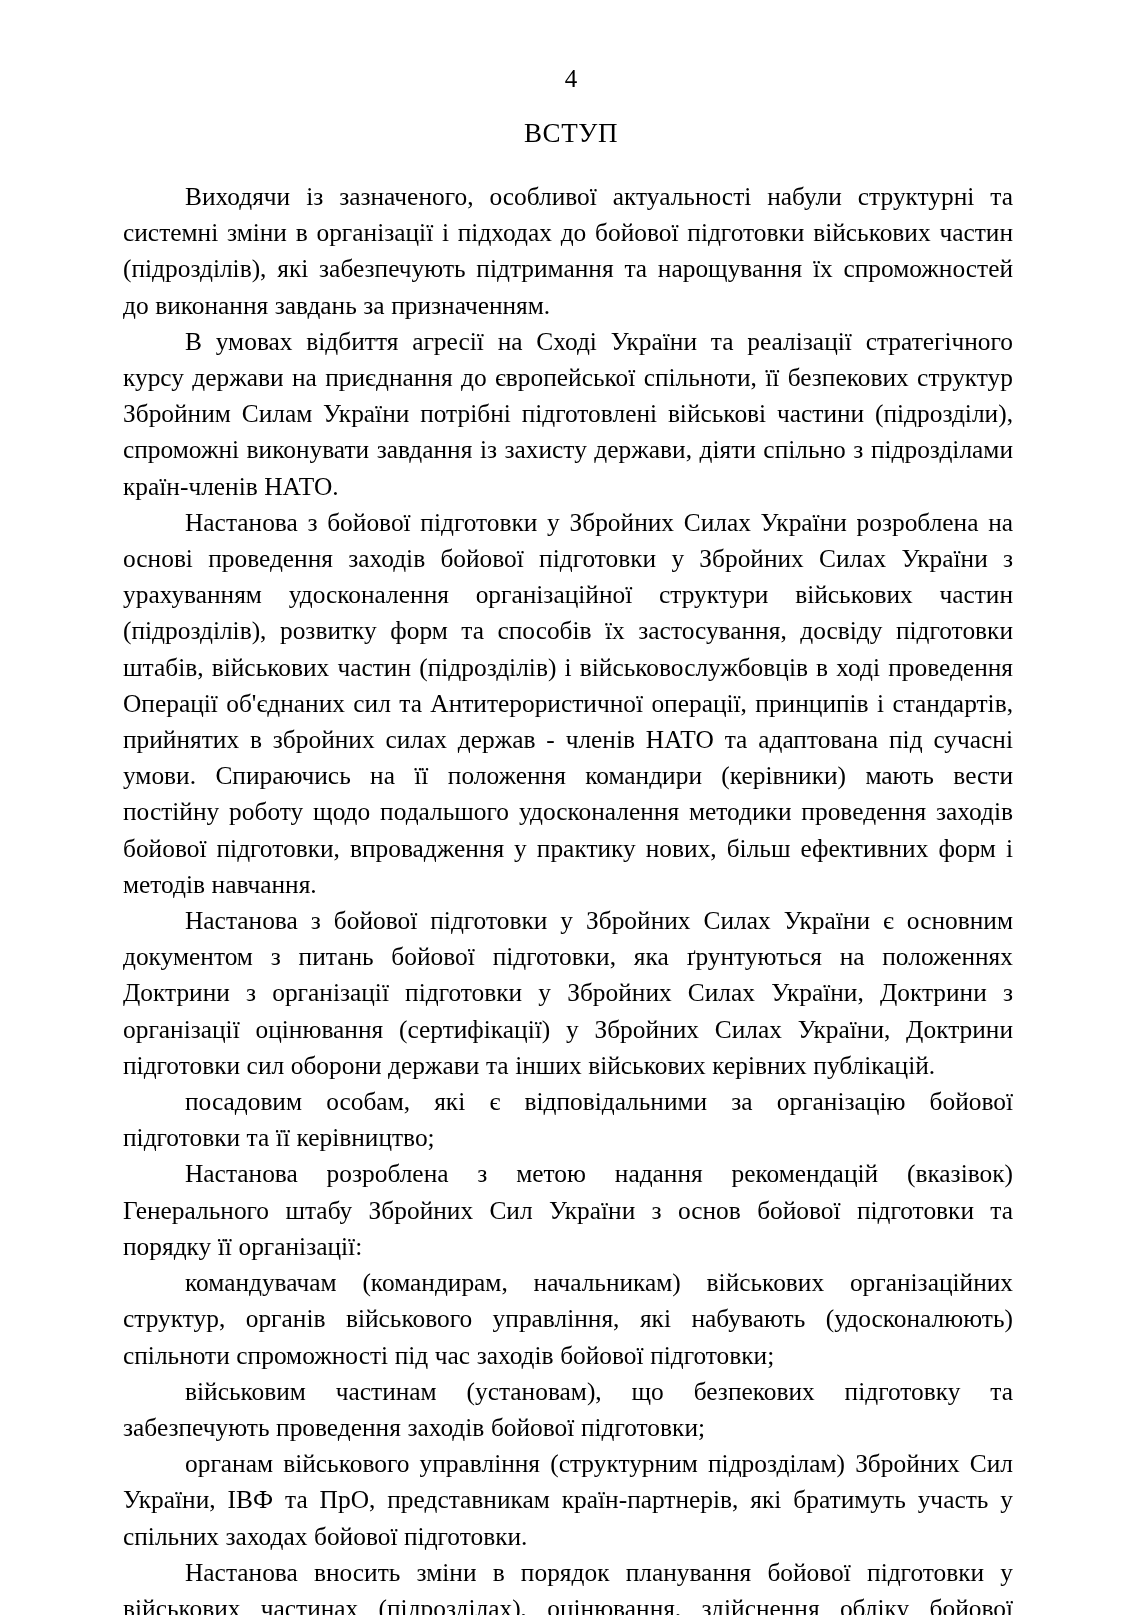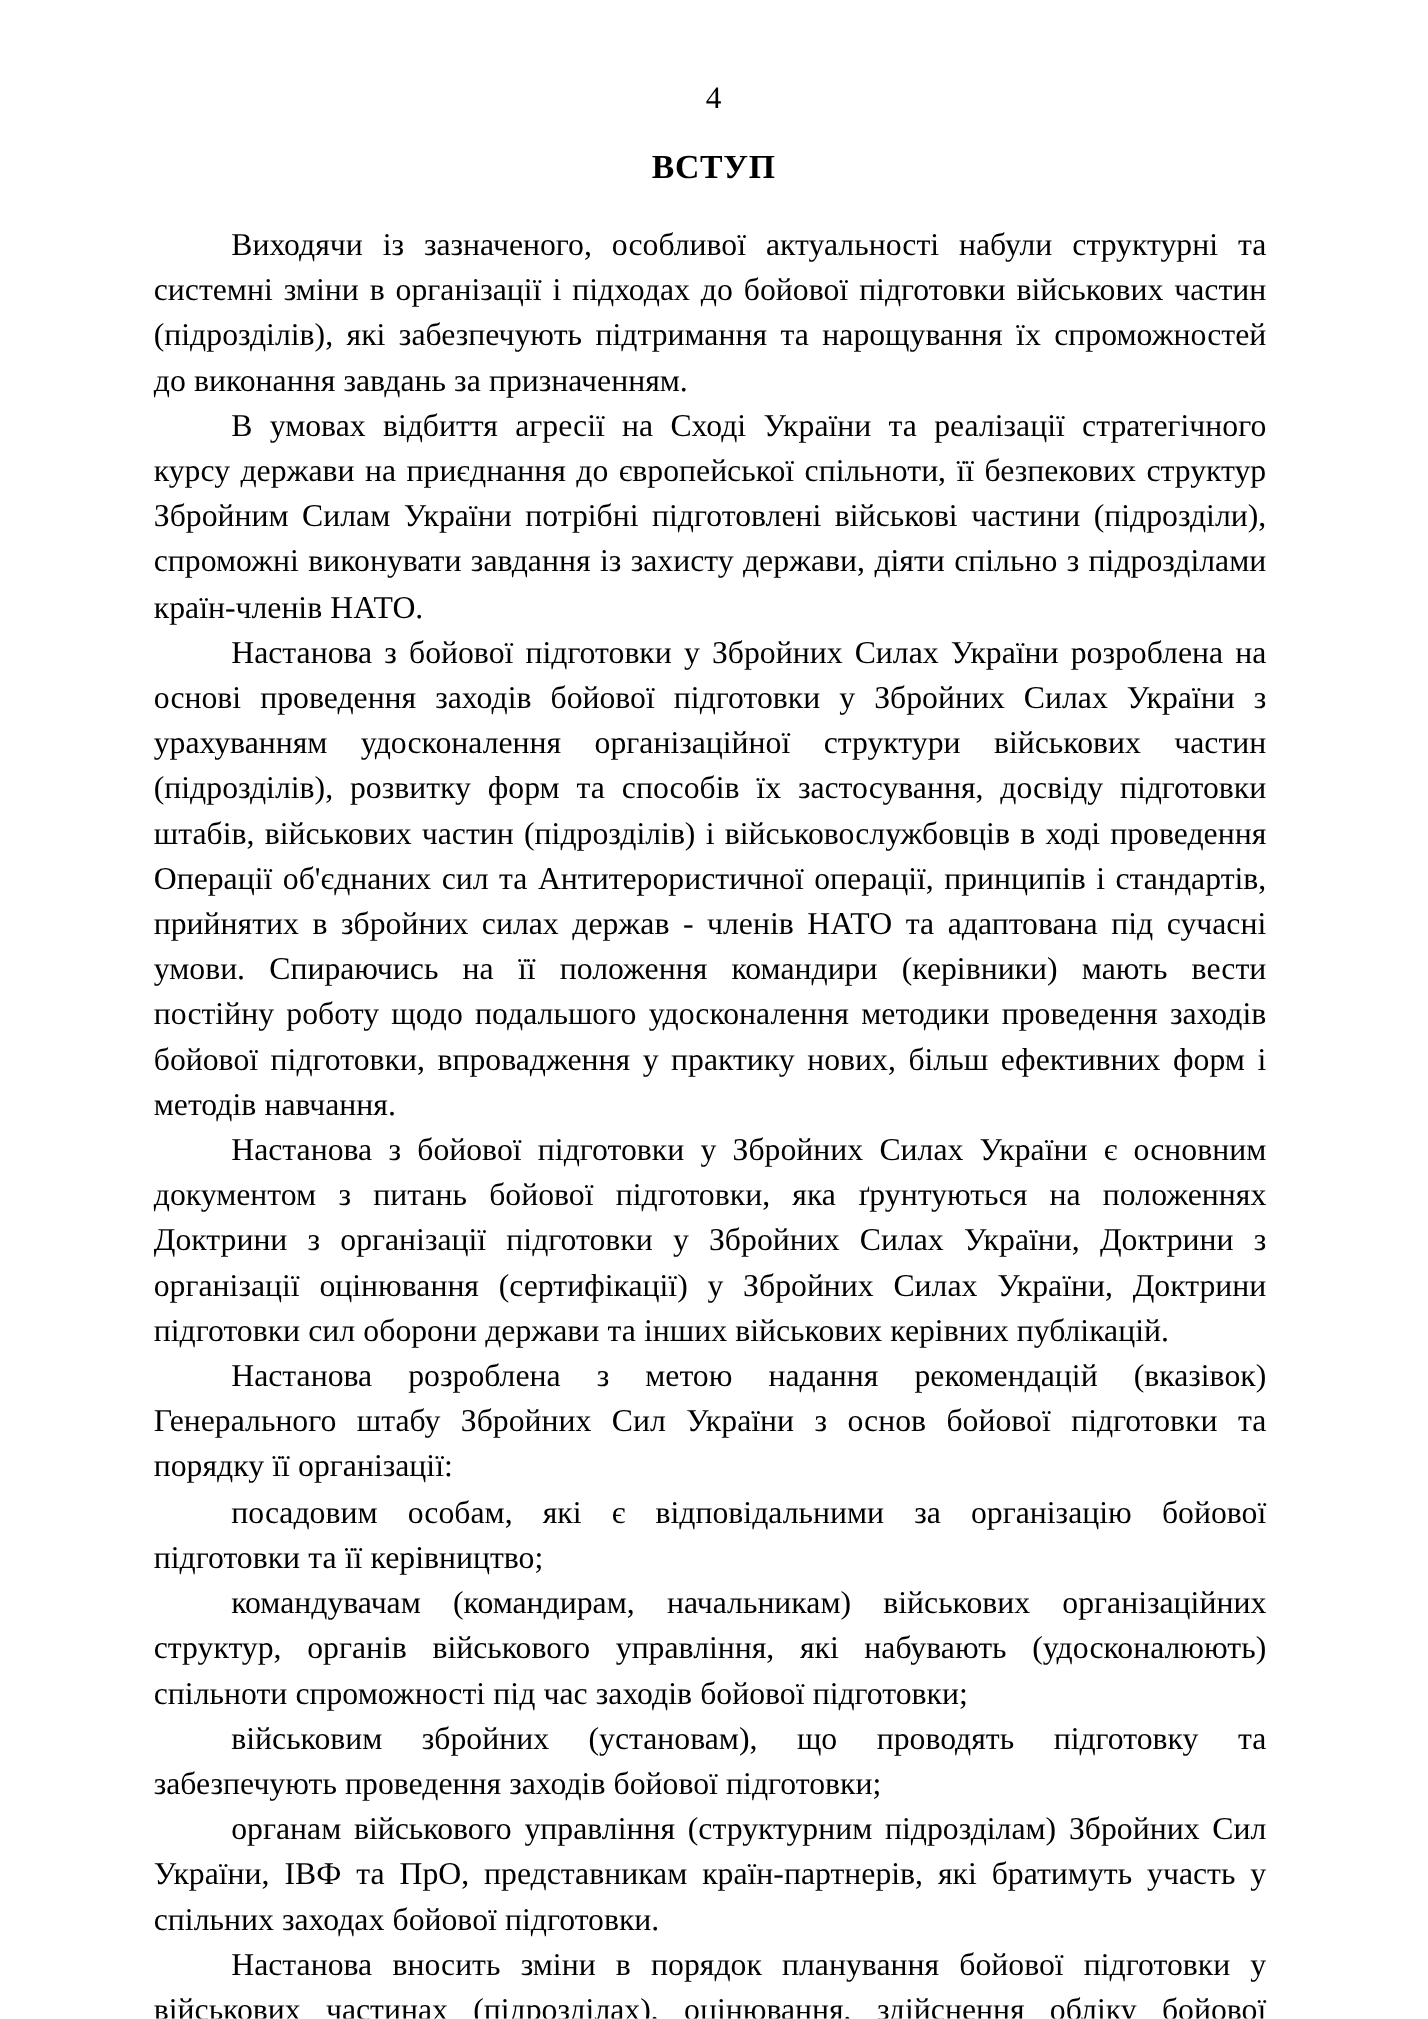--- a/index.html
+++ b/index.html
@@ -29,21 +29,21 @@
     line-height: 1;
     letter-spacing: 0.2px;
   }
   .doc-heading {
     position: absolute;
     top: 120px;
     left: 0;
     width: 1142px;
     text-align: center;
     font-size: 27px;
-    font-weight: bold;
+    font-weight: normal;
     line-height: 1;
     letter-spacing: 0.6px;
   }
   .body-block {
     position: absolute;
     top: 178px;
     left: 123px;
     width: 890px;
   }
   .para {
@@ -68,21 +68,21 @@
 
   <div class="page-number">4</div>
 
   <div class="doc-heading">ВСТУП</div>
 
   <div class="body-block">
     <p class="para">Виходячи із зазначеного, особливої актуальності набули структурні та системні зміни в організації і підходах до бойової підготовки військових частин (підрозділів), які забезпечують підтримання та нарощування їх спроможностей до виконання завдань за призначенням.</p>
     <p class="para">В умовах відбиття агресії на Сході України та реалізації стратегічного курсу держави на приєднання до європейської спільноти, її безпекових структур Збройним Силам України потрібні підготовлені військові частини (підрозділи), спроможні виконувати завдання із захисту держави, діяти спільно з підрозділами країн-членів НАТО.</p>
     <p class="para">Настанова з бойової підготовки у Збройних Силах України розроблена на основі проведення заходів бойової підготовки у Збройних Силах України з урахуванням удосконалення організаційної структури військових частин (підрозділів), розвитку форм та способів їх застосування, досвіду підготовки штабів, військових частин (підрозділів) і військовослужбовців в ході проведення Операції об'єднаних сил та Антитерористичної операції, принципів і стандартів, прийнятих в збройних силах держав - членів НАТО та адаптована під сучасні умови. Спираючись на її положення командири (керівники) мають вести постійну роботу щодо подальшого удосконалення методики проведення заходів бойової підготовки, впровадження у практику нових, більш ефективних форм і методів навчання.</p>
     <p class="para">Настанова з бойової підготовки у Збройних Силах України є основним документом з питань бойової підготовки, яка ґрунтуються на положеннях Доктрини з організації підготовки у Збройних Силах України, Доктрини з організації оцінювання (сертифікації) у Збройних Силах України, Доктрини підготовки сил оборони держави та інших військових керівних публікацій.</p>
+    <p class="para">посадовим особам, які є відповідальними за організацію бойової підготовки та її керівництво;</p>
     <p class="para">Настанова розроблена з метою надання рекомендацій (вказівок) Генерального штабу Збройних Сил України з основ бойової підготовки та порядку її організації:</p>
-    <p class="para">посадовим особам, які є відповідальними за організацію бойової підготовки та її керівництво;</p>
     <p class="para">командувачам (командирам, начальникам) військових організаційних структур, органів військового управління, які набувають (удосконалюють) спільноти спроможності під час заходів бойової підготовки;</p>
-    <p class="para">військовим збройних (установам), що проводять підготовку та забезпечують проведення заходів бойової підготовки;</p>
+    <p class="para">військовим частинам (установам), що безпекових підготовку та забезпечують проведення заходів бойової підготовки;</p>
     <p class="para">органам військового управління (структурним підрозділам) Збройних Сил України, ІВФ та ПрО, представникам країн-партнерів, які братимуть участь у спільних заходах бойової підготовки.</p>
     <p class="para">Настанова вносить зміни в порядок планування бойової підготовки у військових частинах (підрозділах), оцінювання, здійснення обліку бойової підготовки, проведення підведення підсумків та розбору заходів бойової підготовки (аналіз проведених дій). Настанова є основним документом для розроблення настанов з бойової підготовки видів (окремих родів військ) Збройних Сил України, планувальних, та навчально-методичних документів в системі бойової підготовки.</p>
   </div>
 
 </div>
 
 </body></html>

